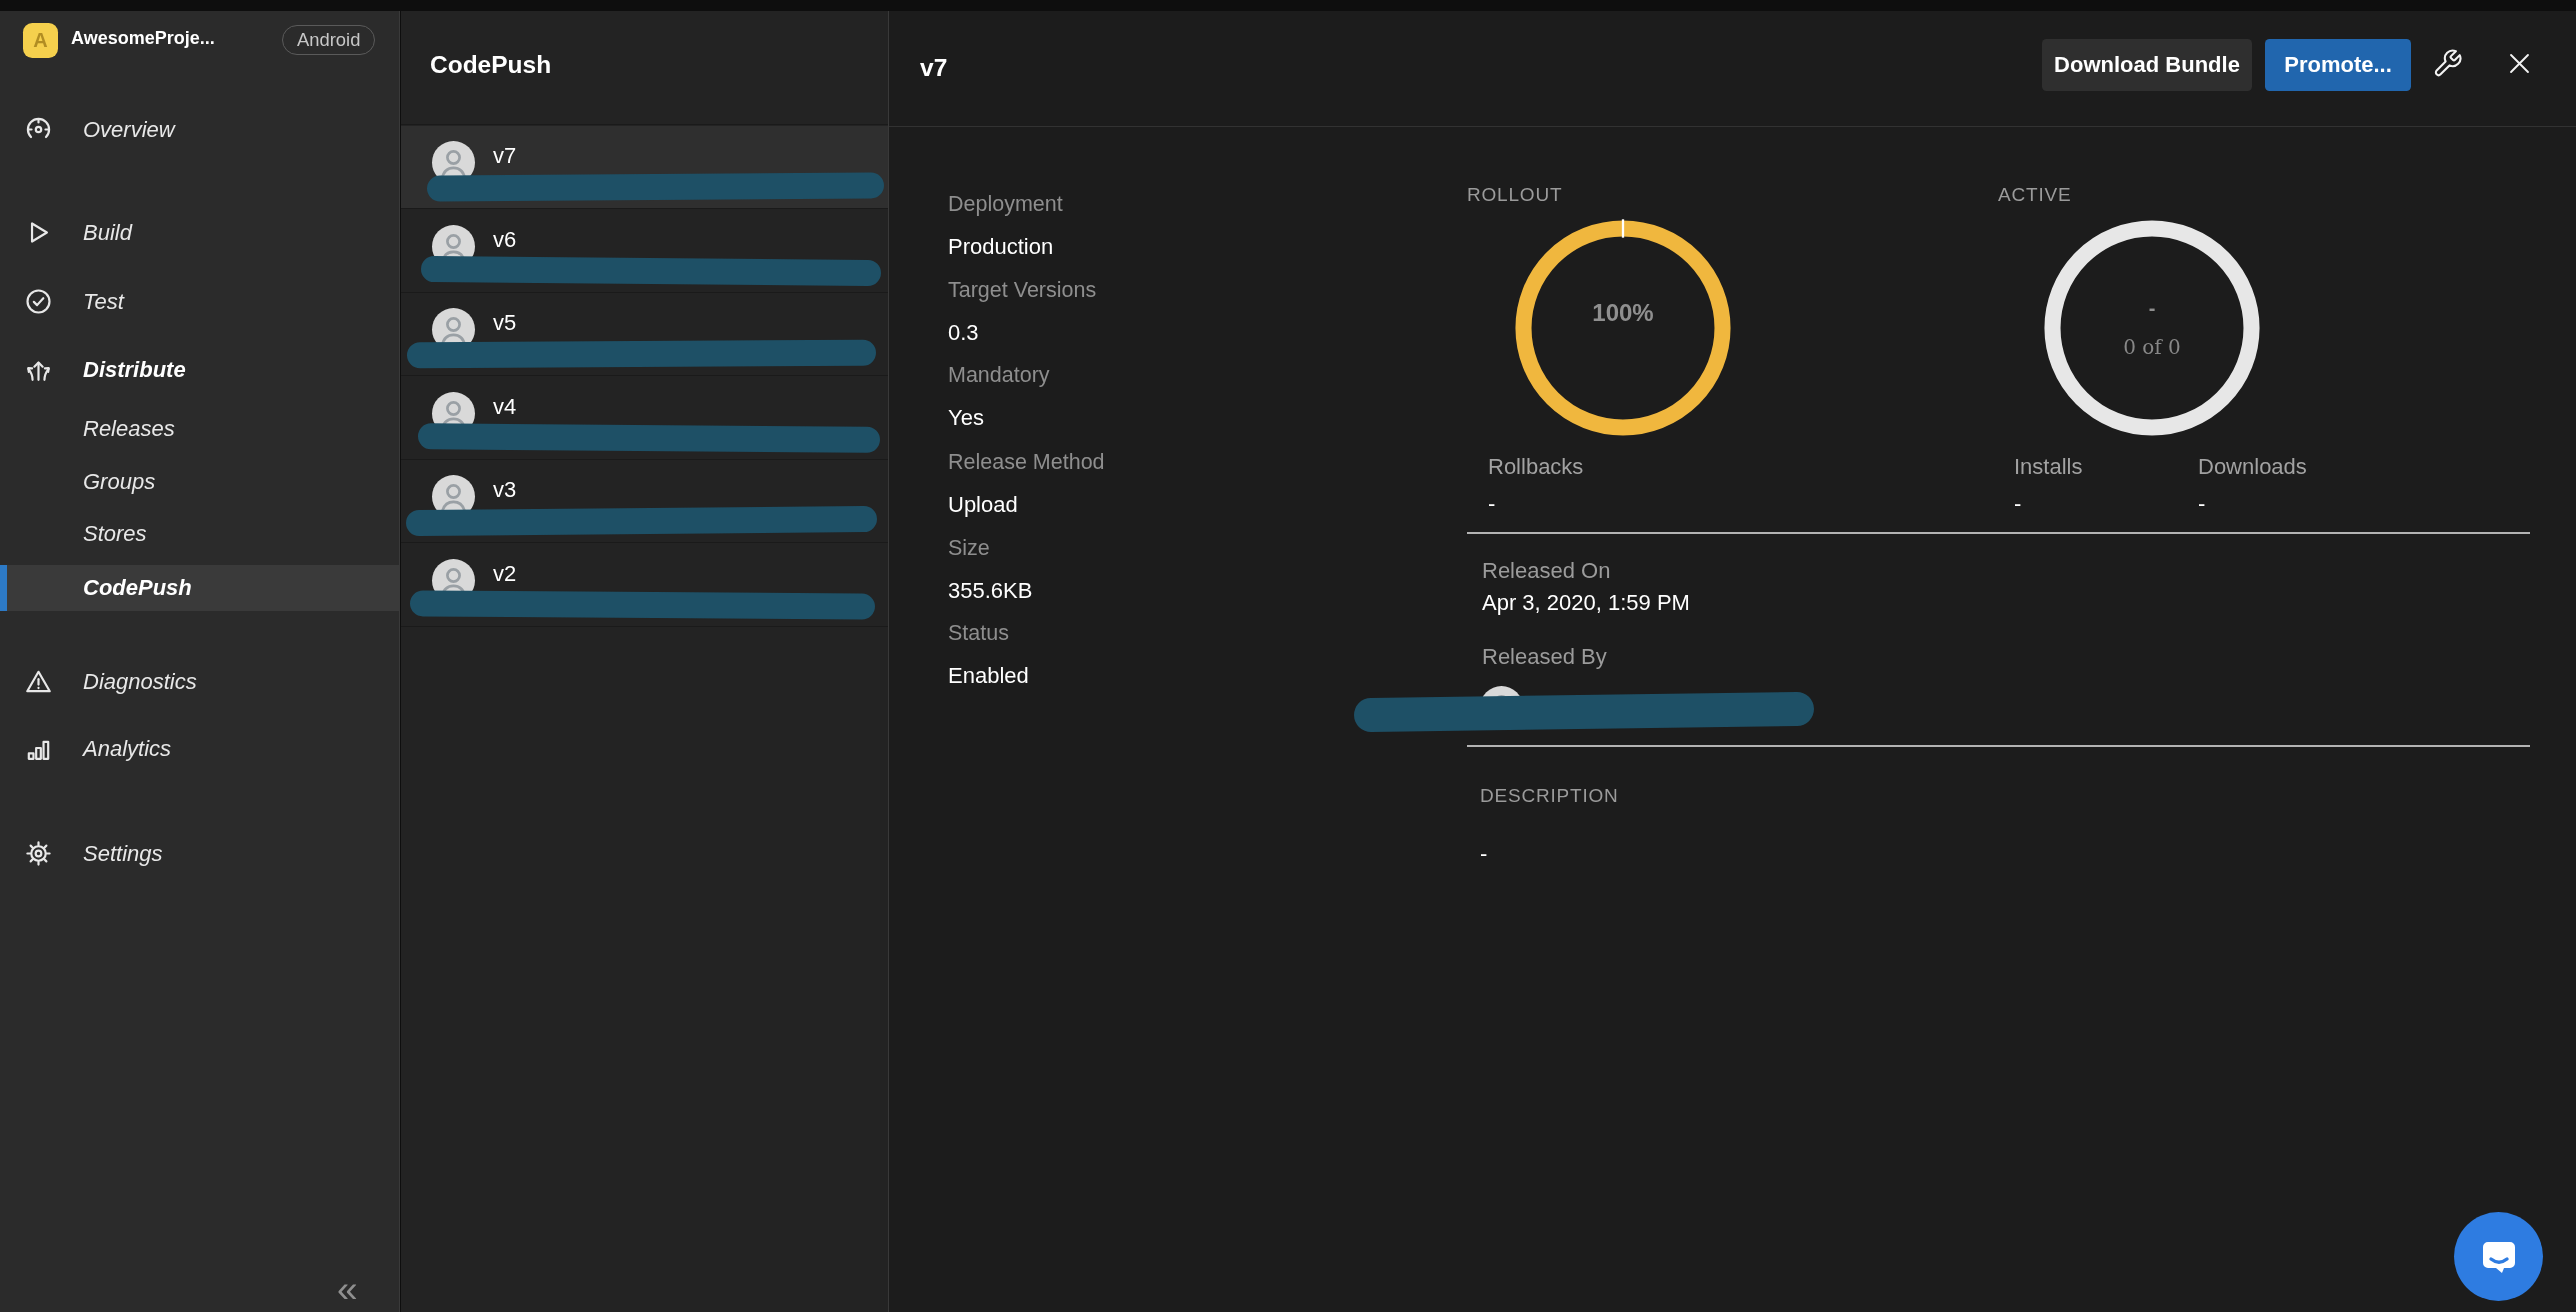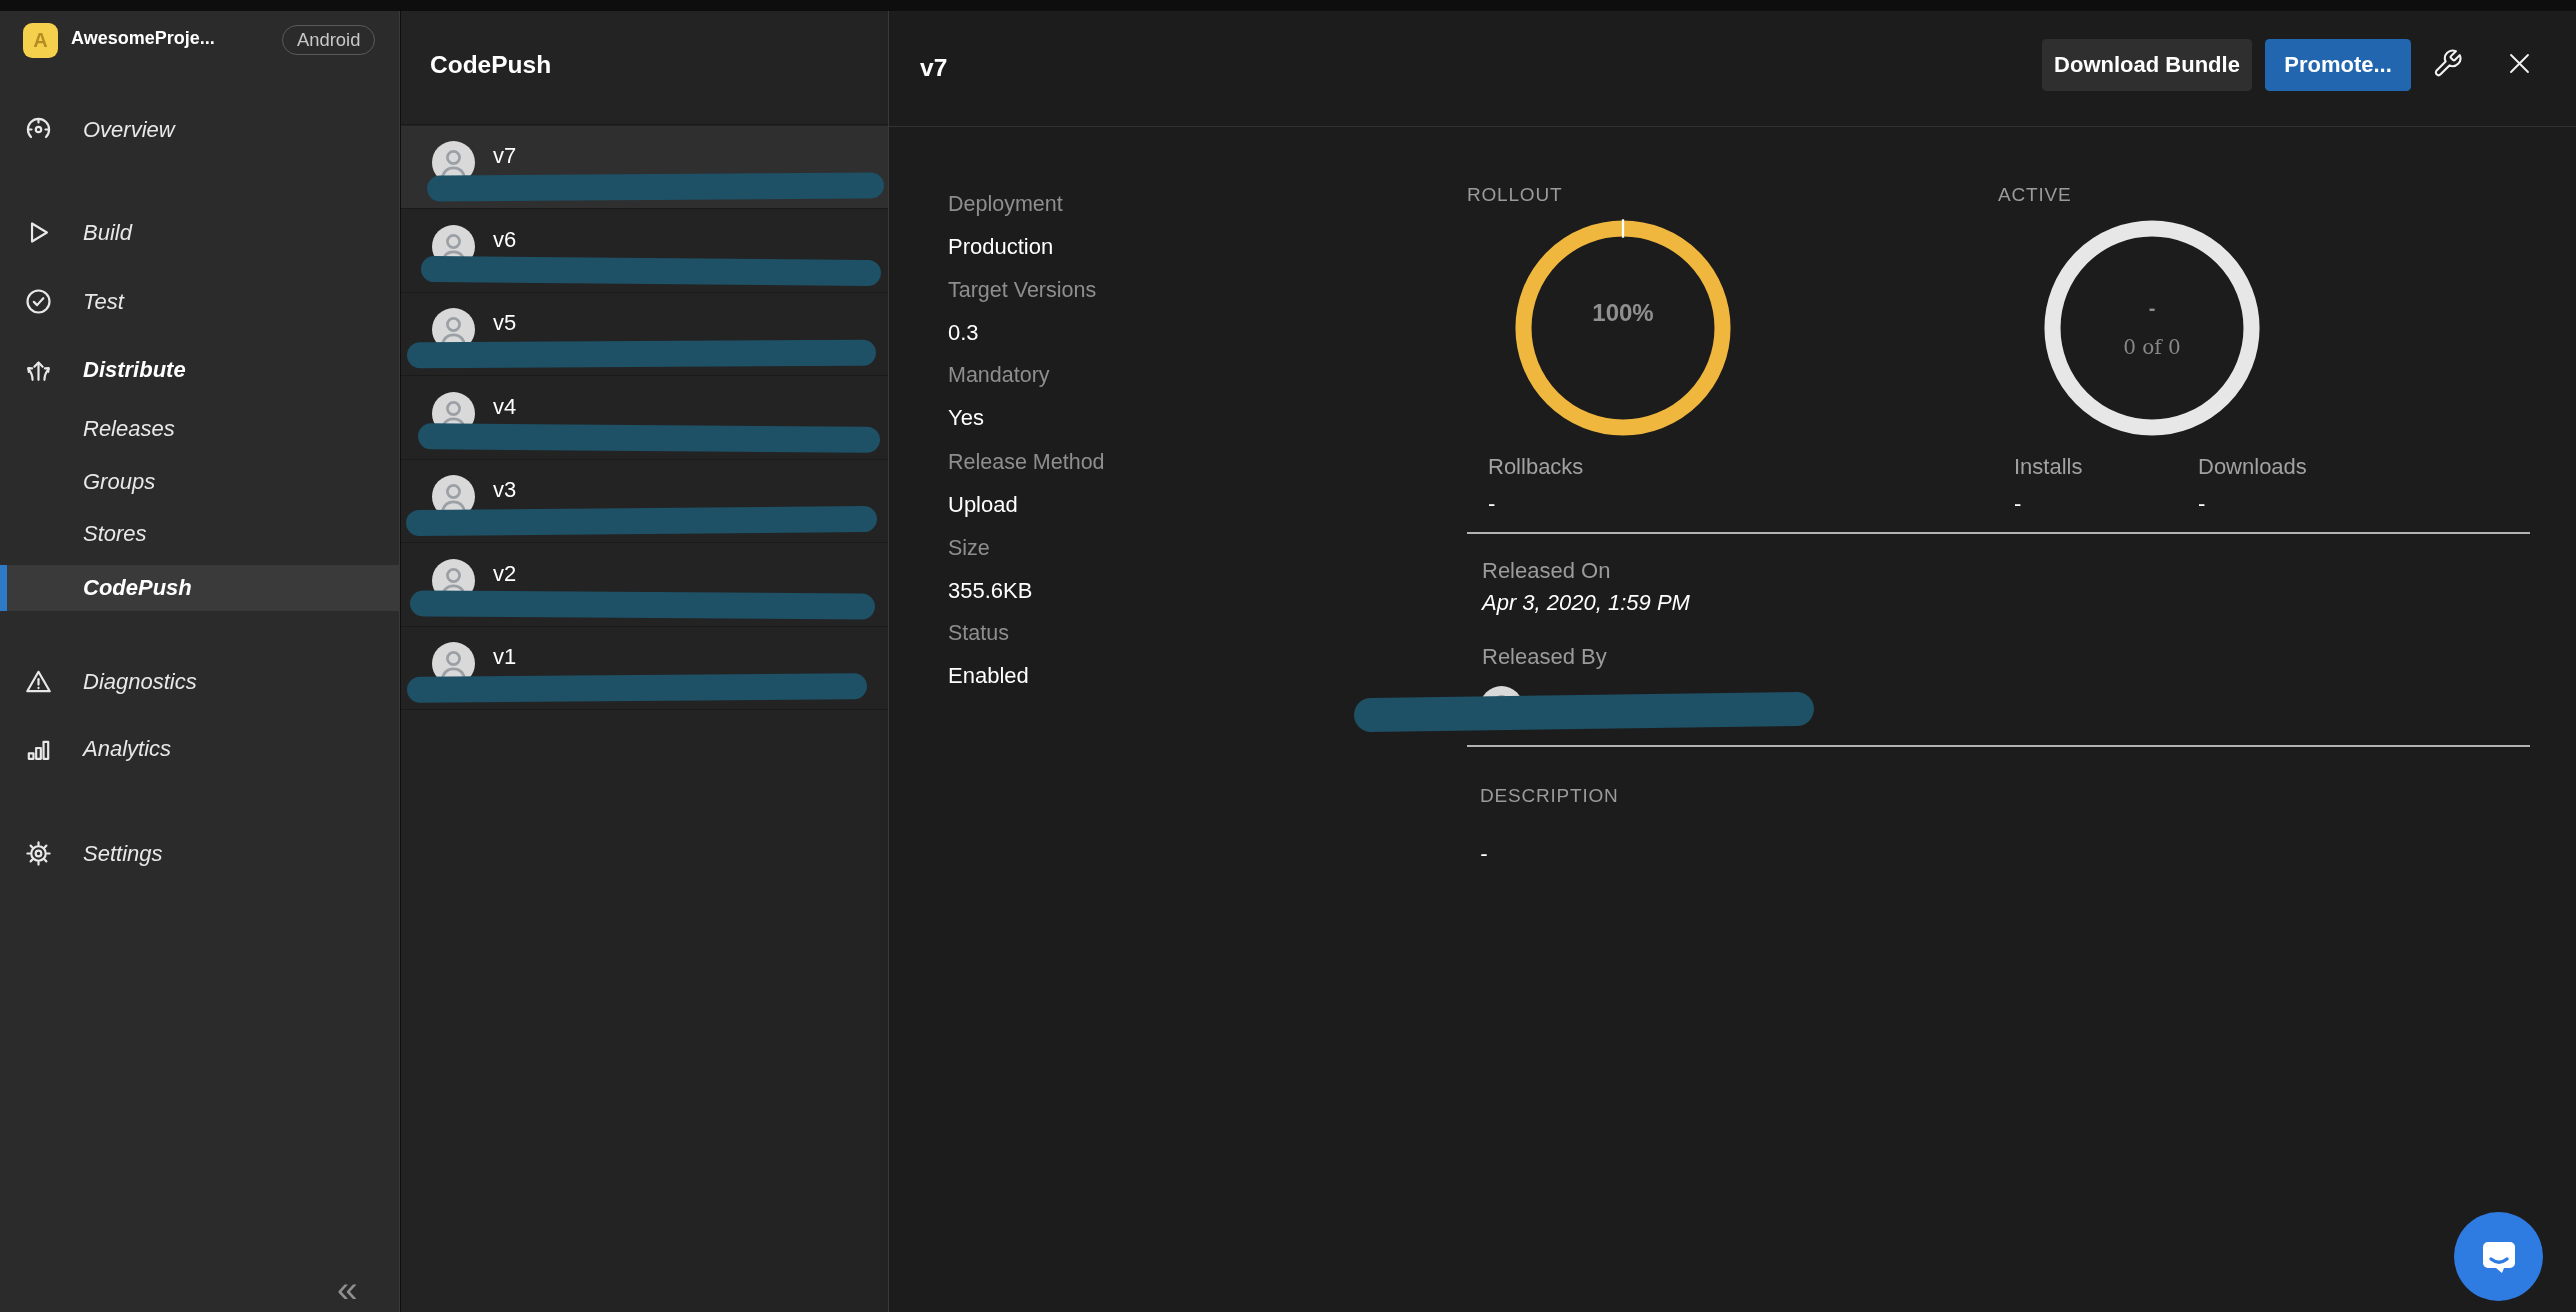--- a/index.html
+++ b/index.html
@@ -44,21 +44,21 @@
   .field{position:absolute;left:59px;}
   .f-label{font-size:21.5px;color:#8e8e8e;line-height:28px;}
   .f-value{font-size:22px;color:#fff;line-height:29px;margin-top:14px;}
   .sec-label{position:absolute;font-size:19px;color:#9b9b9b;letter-spacing:0.8px;}
   .donut-wrap{position:absolute;width:222px;height:222px;top:206px;}
   .donut-center{position:absolute;left:0;width:100%;text-align:center;}
   .stat-label{position:absolute;font-size:22px;color:#a2a2a2;}
   .stat-value{position:absolute;font-size:22px;color:#fff;}
   .hr{position:absolute;left:578px;width:1063px;height:2.3px;background:#b3b3b3;}
   .rel-info-label{position:absolute;font-size:22px;color:#9b9b9b;}
-  .rel-info-value{position:absolute;font-size:22px;color:#fff;font-style:italic;}
+  .rel-info-value{position:absolute;font-size:22px;color:#fff;}
   .chat{position:absolute;left:2454px;top:1212px;width:89px;height:89px;border-radius:50%;
         background:#2e7ce1;cursor:pointer;display:flex;align-items:center;justify-content:center;}
   .topstrip{position:absolute;left:0;top:0;width:100%;height:10.7px;background:#0e0e0e;}
   svg{display:block;}
 </style>
 </head>
 <body>
 
 <div class="screen">
   <div class="topstrip"></div>
@@ -227,32 +227,20 @@
       <div class="avatar">
           <svg viewBox="0 0 24 24" width="43" height="43">
             <g fill="none" stroke="#9aa0a5" stroke-width="1.5">
               <circle cx="12" cy="9.2" r="3.4"></circle>
               <path d="M5.6 21c.8-4 3.2-6 6.4-6s5.6 2 6.4 6"></path>
             </g>
           </svg>
         </div>
       <span class="rel-label">v2</span>
       <div class="scribble" style="left:9.2px;top:48px;width:465px;transform:rotate(0.4deg)"></div>
-    </div>
-    <div class="rel-row" style="top:616px">
-      <div class="avatar">
-          <svg viewBox="0 0 24 24" width="43" height="43">
-            <g fill="none" stroke="#9aa0a5" stroke-width="1.5">
-              <circle cx="12" cy="9.2" r="3.4"></circle>
-              <path d="M5.6 21c.8-4 3.2-6 6.4-6s5.6 2 6.4 6"></path>
-            </g>
-          </svg>
-        </div>
-      <span class="rel-label">v1</span>
-      <div class="scribble" style="left:6.1px;top:48px;width:460px;transform:rotate(-0.45deg)"></div>
     </div>
   </div>
 
   <div class="panel main">
     <div class="main-head">
       <div class="main-title">v7</div>
       <div class="btn btn-dark">Download Bundle</div>
       <div class="btn btn-blue">Promote...</div>
       <div class="icon-btn" style="left:1543px;top:37px">
         <svg width="31" height="31" viewBox="0 0 24 24">

